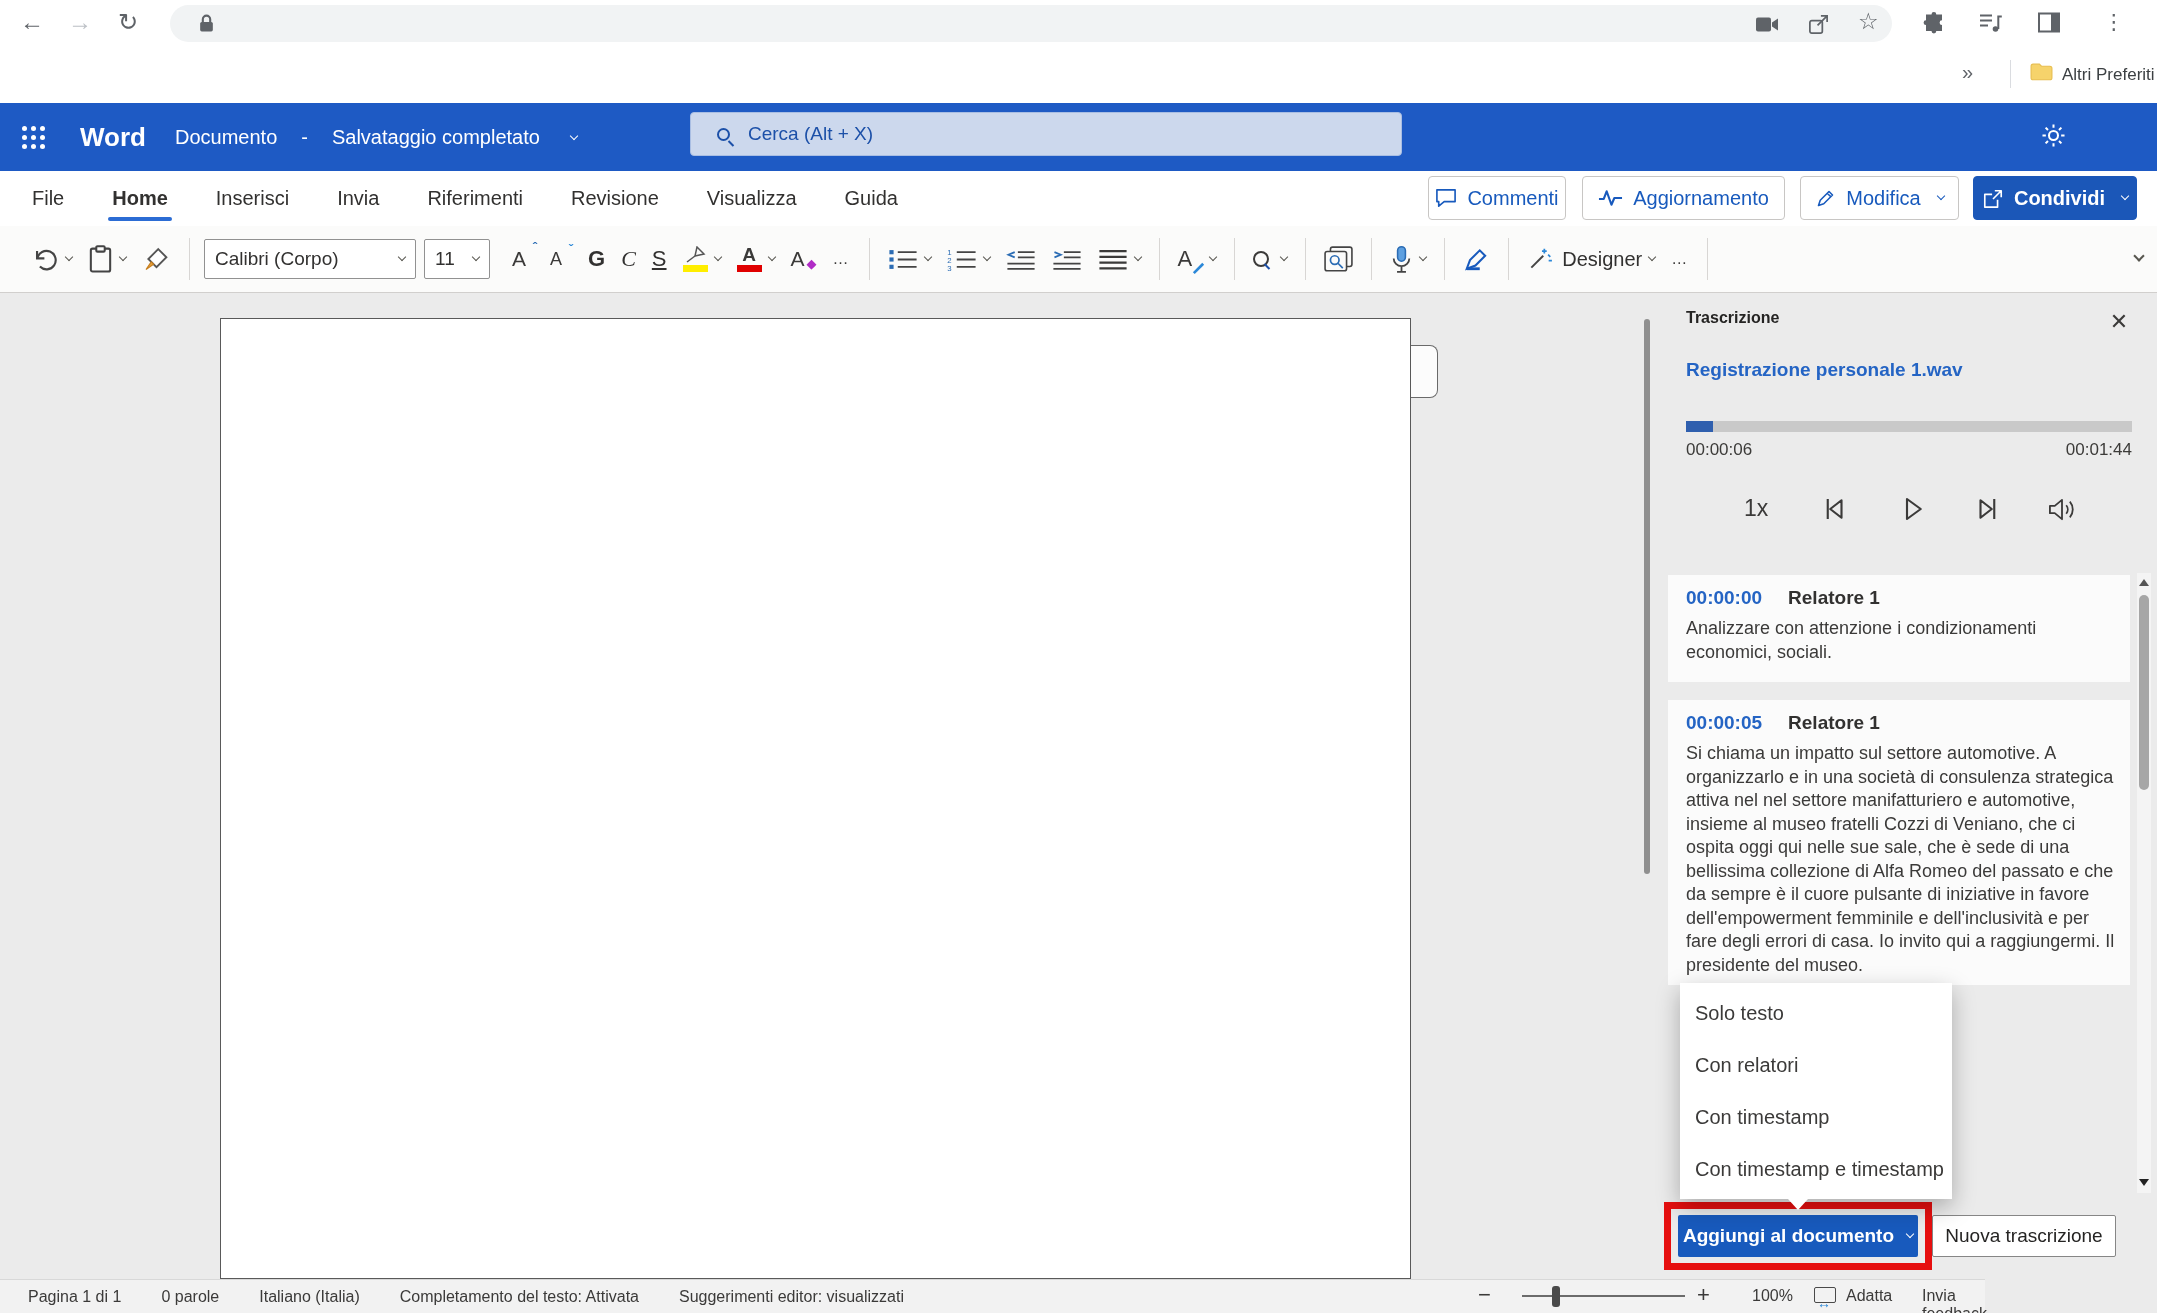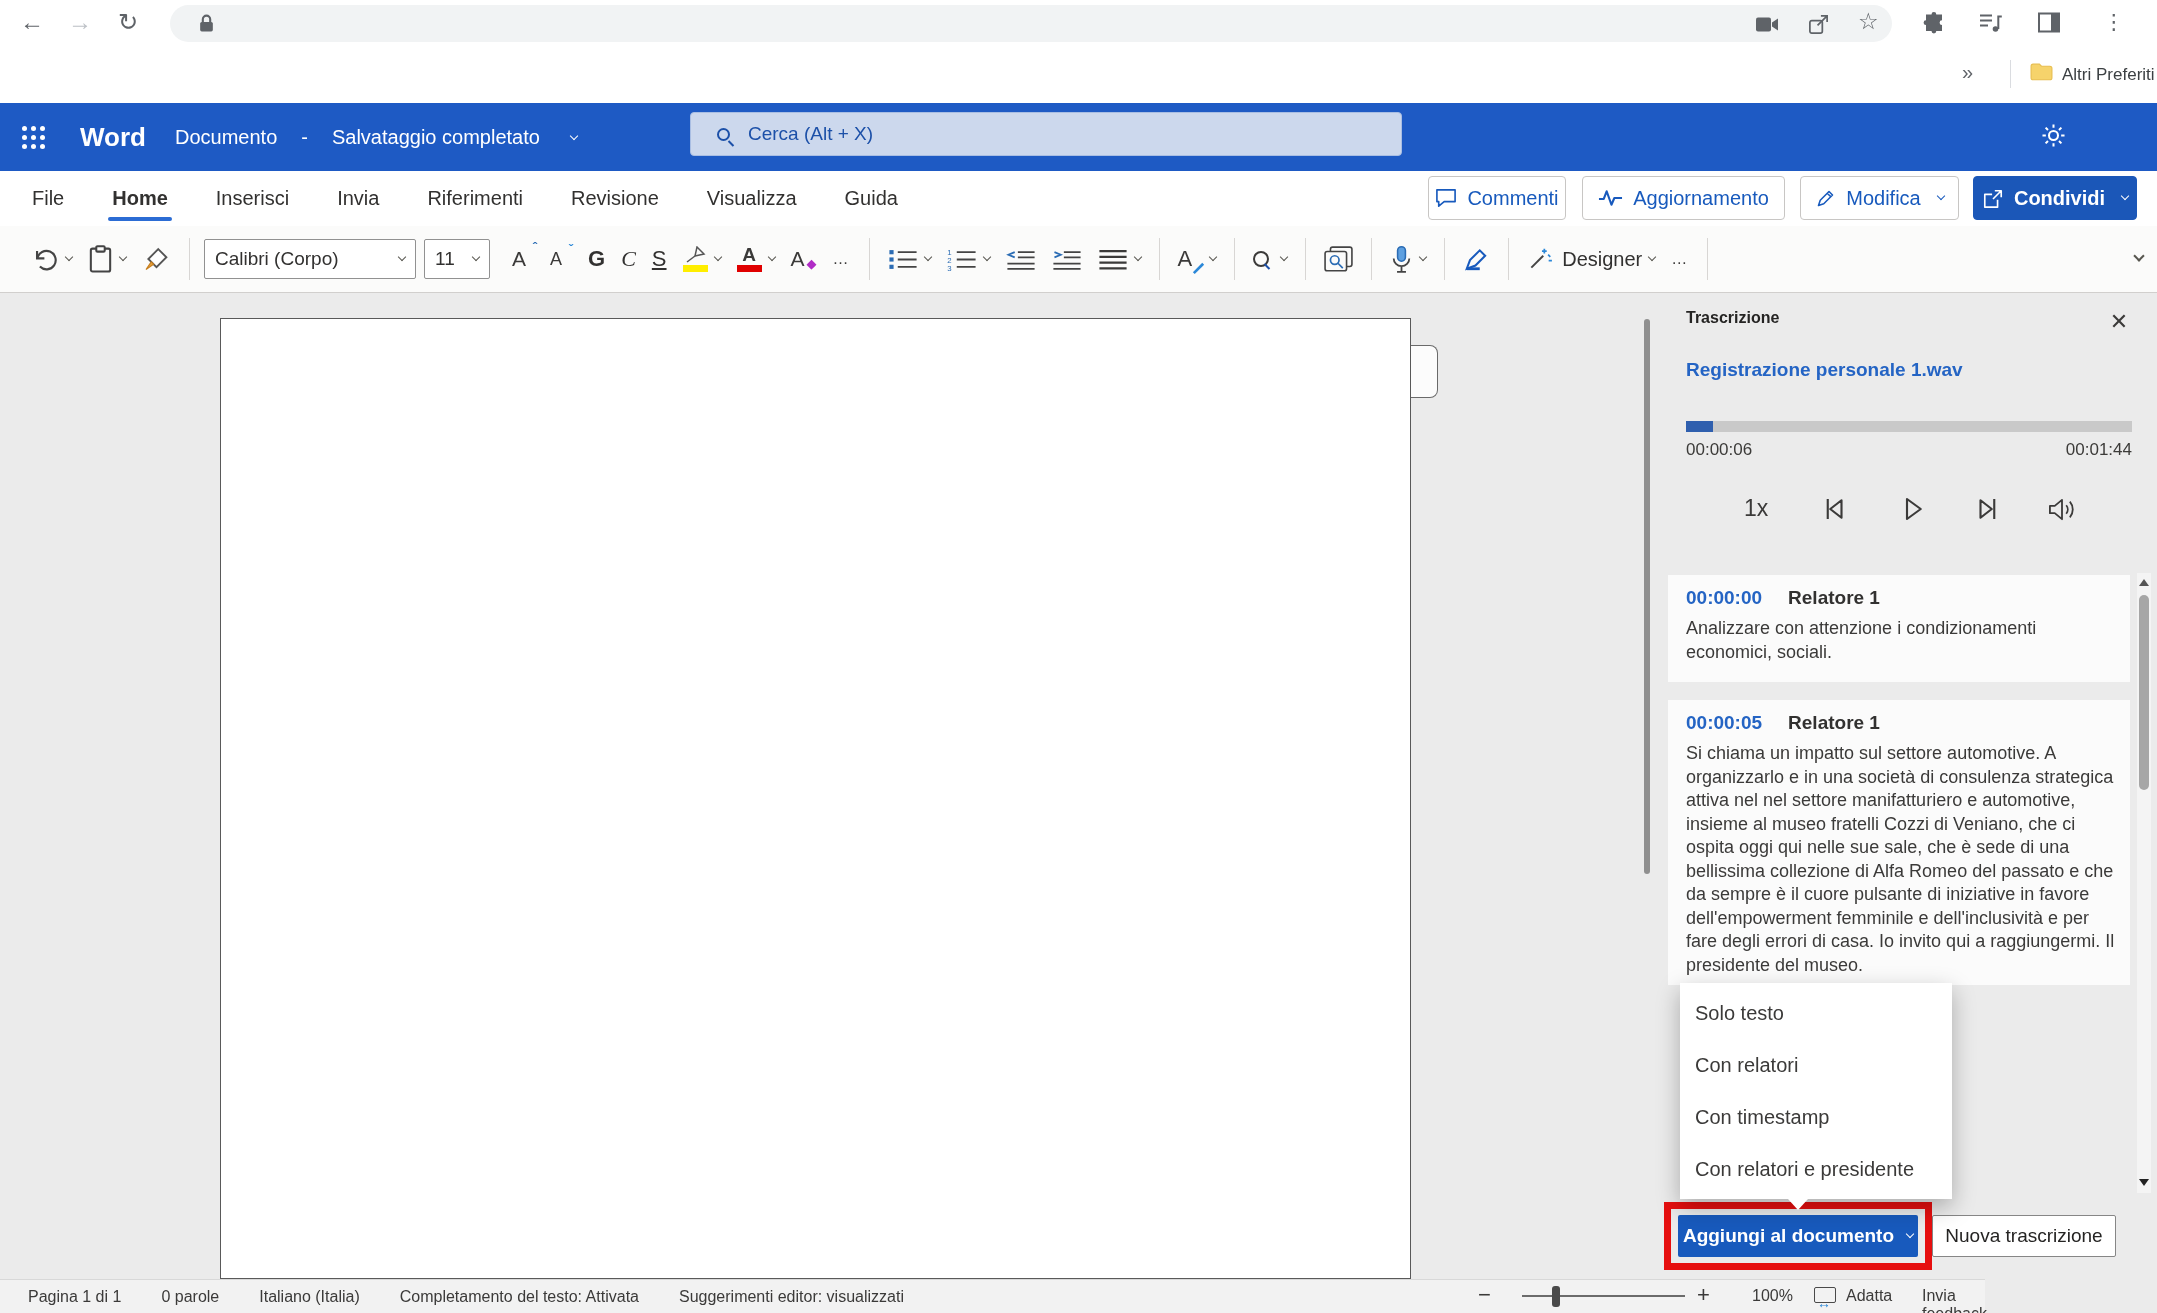--- a/index.html
+++ b/index.html
@@ -457,21 +457,21 @@
 
     <div class="p-scroll-track"></div>
     <div class="tri-up"></div>
     <div class="p-thumb"></div>
     <div class="tri-down"></div>
 
     <div class="dropdown">
       <div class="dd-item">Solo testo</div>
       <div class="dd-item">Con relatori</div>
       <div class="dd-item">Con timestamp</div>
-      <div class="dd-item">Con relatori e presidente</div>
+      <div class="dd-item">Con timestamp e timestamp</div>
     </div>
     <div class="dd-notch"></div>
 
     <div class="red-box"></div>
     <div class="btn-add">
       <span>Aggiungi al documento</span>
       <span class="chv white sm"></span>
     </div>
     <div class="btn-new">
       <span>Nuova trascrizione</span>

